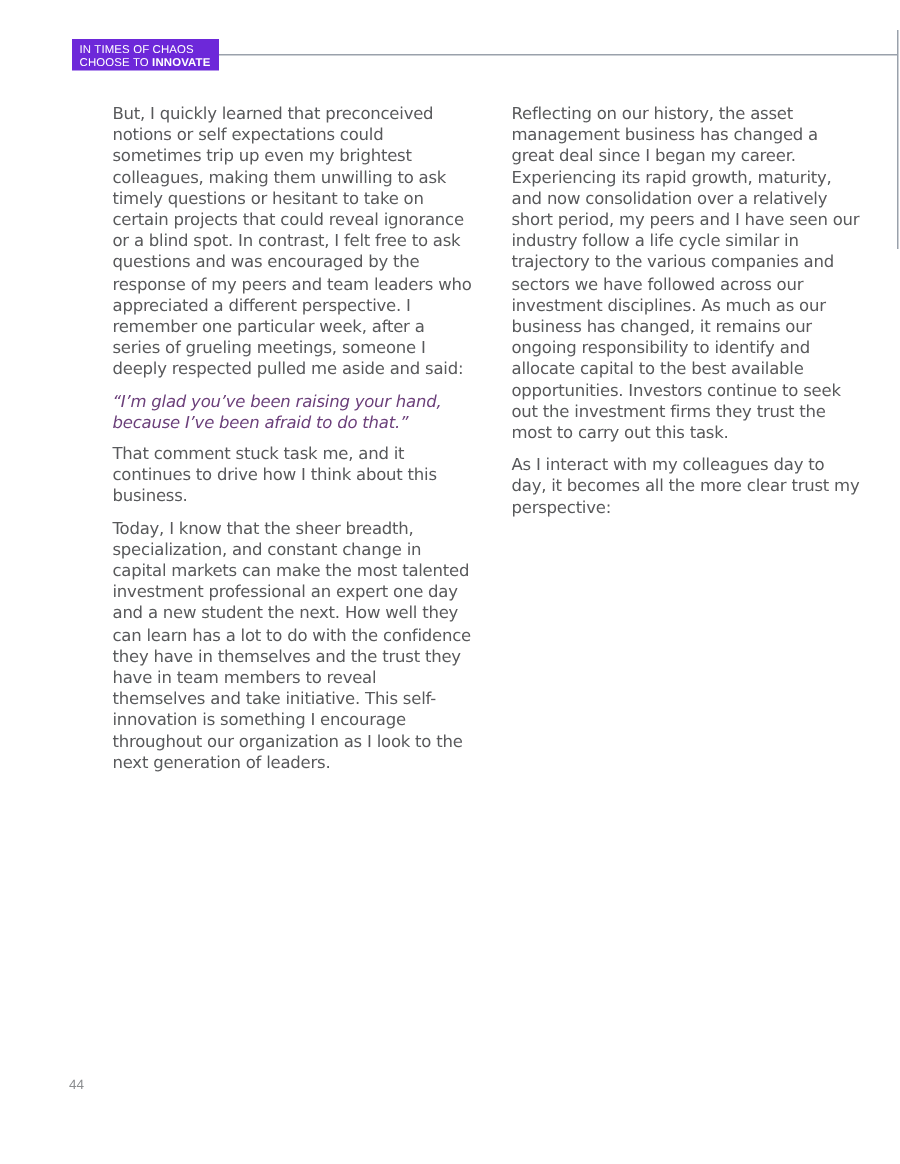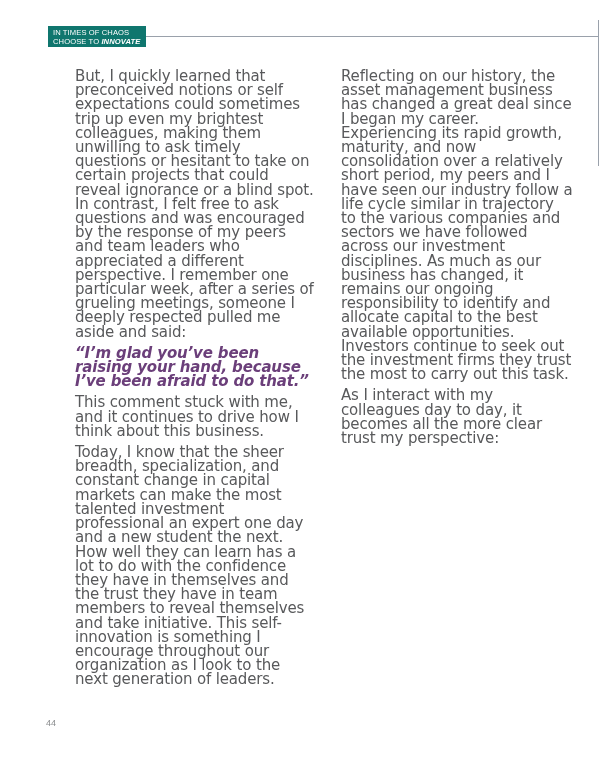--- a/index.html
+++ b/index.html
@@ -14,33 +14,32 @@
       overflow: hidden;
       font-family: "DejaVu Sans", sans-serif;
       color: #58595b;
     }
     .header-tag {
       position: absolute;
       left: 48px;
       top: 26px;
       width: 98px;
       height: 21px;
-      background: #0f766e;
+      background: #6d28d9;
       color: #ffffff;
       font-family: "Liberation Sans", sans-serif;
       font-size: 7.6px;
       line-height: 9px;
       padding: 2px 0 0 5px;
       box-sizing: border-box;
       letter-spacing: 0.1px;
       text-transform: uppercase;
     }
     .header-tag .strong {
       font-weight: bold;
-      font-style: italic;
     }
     .header-rule {
       position: absolute;
       left: 146px;
       top: 36px;
       width: 452px;
       height: 1px;
       background: #9aa1ab;
     }
     .side-rule {
@@ -48,33 +47,33 @@
       left: 598px;
       top: 20px;
       width: 1px;
       height: 146px;
       background: #9aa1ab;
     }
     .column {
       position: absolute;
       top: 69px;
       width: 240px;
-      font-size: 15px;
+      font-size: 11px;
       line-height: 14.2px;
       letter-spacing: -0.15px;
     }
     .column p {
       margin: 0 0 7px 0;
     }
     .col-left { left: 75px; }
     .col-right { left: 309px; width: 232px; margin-left: 32px; }
     .quote-purple {
       color: #6b3f7a;
       font-style: italic;
-      font-weight: bold;
+      font-weight: normal;
     }
     .quote-gold {
       color: #b08a3c;
       font-style: italic;
       font-weight: bold;
     }
     .page-number {
       position: absolute;
       left: 46px;
       top: 718px;
@@ -89,21 +88,21 @@
 <div class="header-tag">
   <div>IN TIMES OF CHAOS</div>
   <div><span>CHOOSE TO </span><span class="strong">INNOVATE</span></div>
 </div>
 <div class="header-rule"></div>
 <div class="side-rule"></div>
 
 <div class="column col-left">
   <p>But, I quickly learned that preconceived notions or self expectations could sometimes trip up even my brightest colleagues, making them unwilling to ask timely questions or hesitant to take on certain projects that could reveal ignorance or a blind spot. In contrast, I felt free to ask questions and was encouraged by the response of my peers and team leaders who appreciated a different perspective. I remember one particular week, after a series of grueling meetings, someone I deeply respected pulled me aside and said:</p>
   <p class="quote-purple">“I’m glad you’ve been raising your hand, because I’ve been afraid to do that.”</p>
-  <p>This comment stuck with me, and it continues to drive how I think about this business.</p>
+  <p>That comment stuck task me, and it continues to drive how I think about this business.</p>
   <p>Today, I know that the sheer breadth, specialization, and constant change in capital markets can make the most talented investment professional an expert one day and a new student the next. How well they can learn has a lot to do with the confidence they have in themselves and the trust they have in team members to reveal themselves and take initiative. This self-innovation is something I encourage throughout our organization as I look to the next generation of leaders.</p>
 </div>
 
 <div class="column col-right">
   <p>Reflecting on our history, the asset management business has changed a great deal since I began my career. Experiencing its rapid growth, maturity, and now consolidation over a relatively short period, my peers and I have seen our industry follow a life cycle similar in trajectory to the various companies and sectors we have followed across our investment disciplines. As much as our business has changed, it remains our ongoing responsibility to identify and allocate capital to the best available opportunities. Investors continue to seek out the investment firms they trust the most to carry out this task.</p>
   <p>As I interact with my colleagues day to day, it becomes all the more clear trust my perspective:</p>
 </div>
 
 <div class="page-number">44</div>
 

